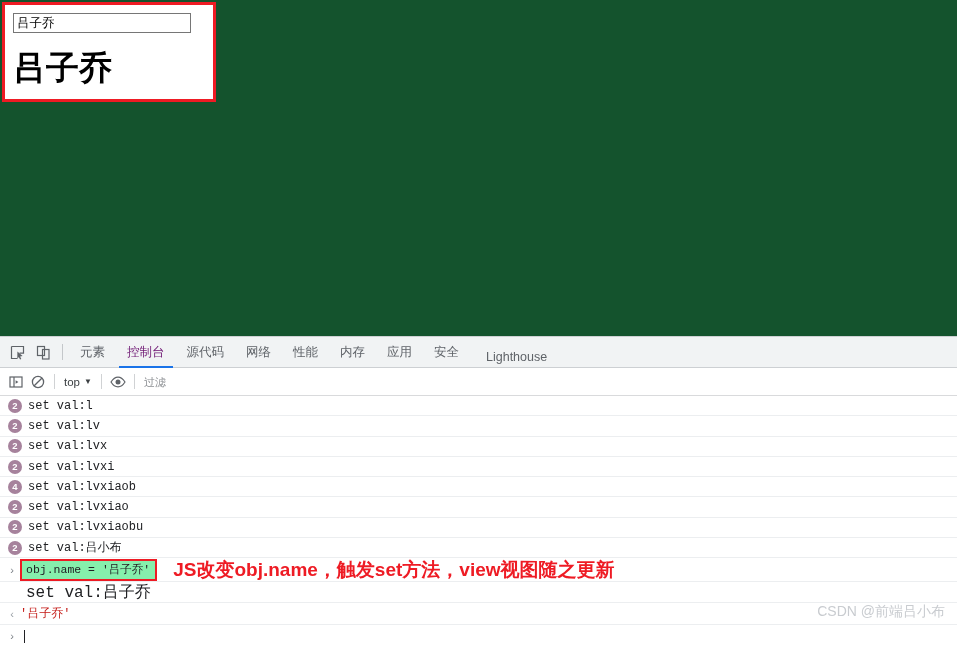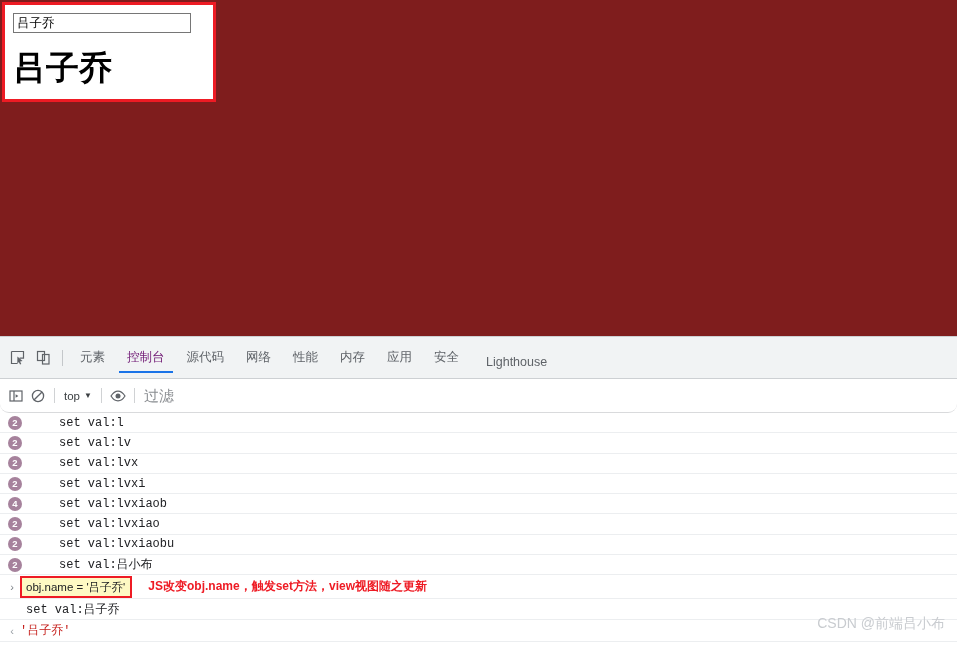--- a/index.html
+++ b/index.html
@@ -14,21 +14,21 @@
     overflow: hidden;
     position: relative;
   }
 
   
   #page-area {
     position: absolute;
     left: 0; top: 0;
     width: 957px;
     height: 336px;
-    background: #7f1d1d;
+    background: #14532d;
   }
 
   #demo-box {
     position: absolute;
     left: 2px;
     top: 2px;
     width: 214px;
     height: 100px;
     border: 3px solid #ee1b24;
     box-sizing: border-box;
@@ -73,21 +73,21 @@
     width: 957px;
     height: 309px;
     background: #ffffff;
     border-top: 1px solid #cdd0d3;
     box-sizing: border-box;
   }
 
   
   #tab-bar {
     position: relative;
-    height: 42px;
+    height: 31px;
     background: #f1f3f4;
     border-bottom: 1px solid #cdd0d3;
     display: flex;
     align-items: center;
     box-sizing: border-box;
   }
   .tb-icon-btn {
     width: 26px;
     height: 26px;
     display: flex;
@@ -128,27 +128,26 @@
   }
   .tab .flask {
     display: inline-block;
     margin-left: 4px;
     vertical-align: -1px;
   }
 
   
   #filter-bar {
     position: relative;
-    height: 34px;
+    height: 28px;
     background: #ffffff;
     border-bottom: 1px solid #d9dadc;
     display: flex;
     align-items: center;
     box-sizing: border-box;
-    border-radius: 9px;
   }
   .fb-icon-btn {
     width: 22px;
     height: 22px;
     display: flex;
     align-items: center;
     justify-content: center;
     color: #5f6368;
     flex: none;
   }
@@ -169,21 +168,21 @@
     padding: 0 4px;
     height: 20px;
     white-space: nowrap;
     flex: none;
   }
   #filter-input {
     flex: 1;
     height: 19px;
     border: none;
     outline: none;
-    font-size: 15px;
+    font-size: 11px;
     font-family: "Liberation Sans", sans-serif;
     color: #3c4043;
     background: transparent;
     padding: 0 2px;
     margin-left: 2px;
   }
   #filter-input::placeholder { color: #8a8d91; }
 
   
   #console-list {
@@ -211,21 +210,21 @@
     border-radius: 50%;
     background: #a6829c;
     color: #ffffff;
     font-family: "Liberation Sans", sans-serif;
     font-size: 9.5px;
     font-weight: bold;
     line-height: 14px;
     text-align: center;
     margin-right: 6px;
   }
-  .log-text { display: inline-block; margin-left: 31px; }
+  .log-text { display: inline-block; }
 
   
   #cmd-row {
     position: relative;
     height: 24px;
     border-bottom: 1px solid #eceef0;
     display: flex;
     align-items: center;
     padding-left: 6px;
     box-sizing: border-box;
@@ -244,45 +243,45 @@
     width: 12px;
     color: #9aa0a6;
     font-family: "Liberation Sans", sans-serif;
     font-size: 11px;
     text-align: center;
     margin-right: 2px;
   }
   #cmd-box {
     border: 2px solid #ee1b24;
     padding: 1px 5px 1px 4px;
-    font-family: Liberation Sans, sans-serif;
+    font-family: Liberation Mono, monospace;
     font-size: 11.5px;
     color: #202124;
     line-height: 16px;
-    background: #fef9c3;
+    background: #86efac;
     white-space: nowrap;
   }
   #annotation {
     margin-left: 16px;
     font-family: "Liberation Sans", sans-serif;
-    font-size: 12px;
+    font-size: 19px;
     font-weight: bold;
     color: #ee1b24;
     white-space: nowrap;
   }
 
   #echo-row {
     height: 21px;
     border-bottom: 1px solid #eceef0;
     display: flex;
     align-items: center;
     padding-left: 26px;
     box-sizing: border-box;
     font-family: "Liberation Mono", monospace;
-    font-size: 12px;
+    font-size: 16px;
     color: #202124;
     white-space: nowrap;
   }
   #result-row {
     height: 22px;
     border-bottom: 1px solid #eceef0;
     display: flex;
     align-items: center;
     padding-left: 6px;
     box-sizing: border-box;
@@ -302,21 +301,21 @@
     width: 1px;
     height: 13px;
     background: #202124;
     margin-left: 4px;
   }
 
   
   #watermark {
     position: absolute;
     right: 12px;
-    bottom: 12px;
+    bottom: 24px;
     font-family: "Liberation Sans", sans-serif;
     font-size: 14px;
     color: #c9ccd0;
     white-space: nowrap;
     user-select: none;
   }
 </style>
 </head>
 <body>
 

